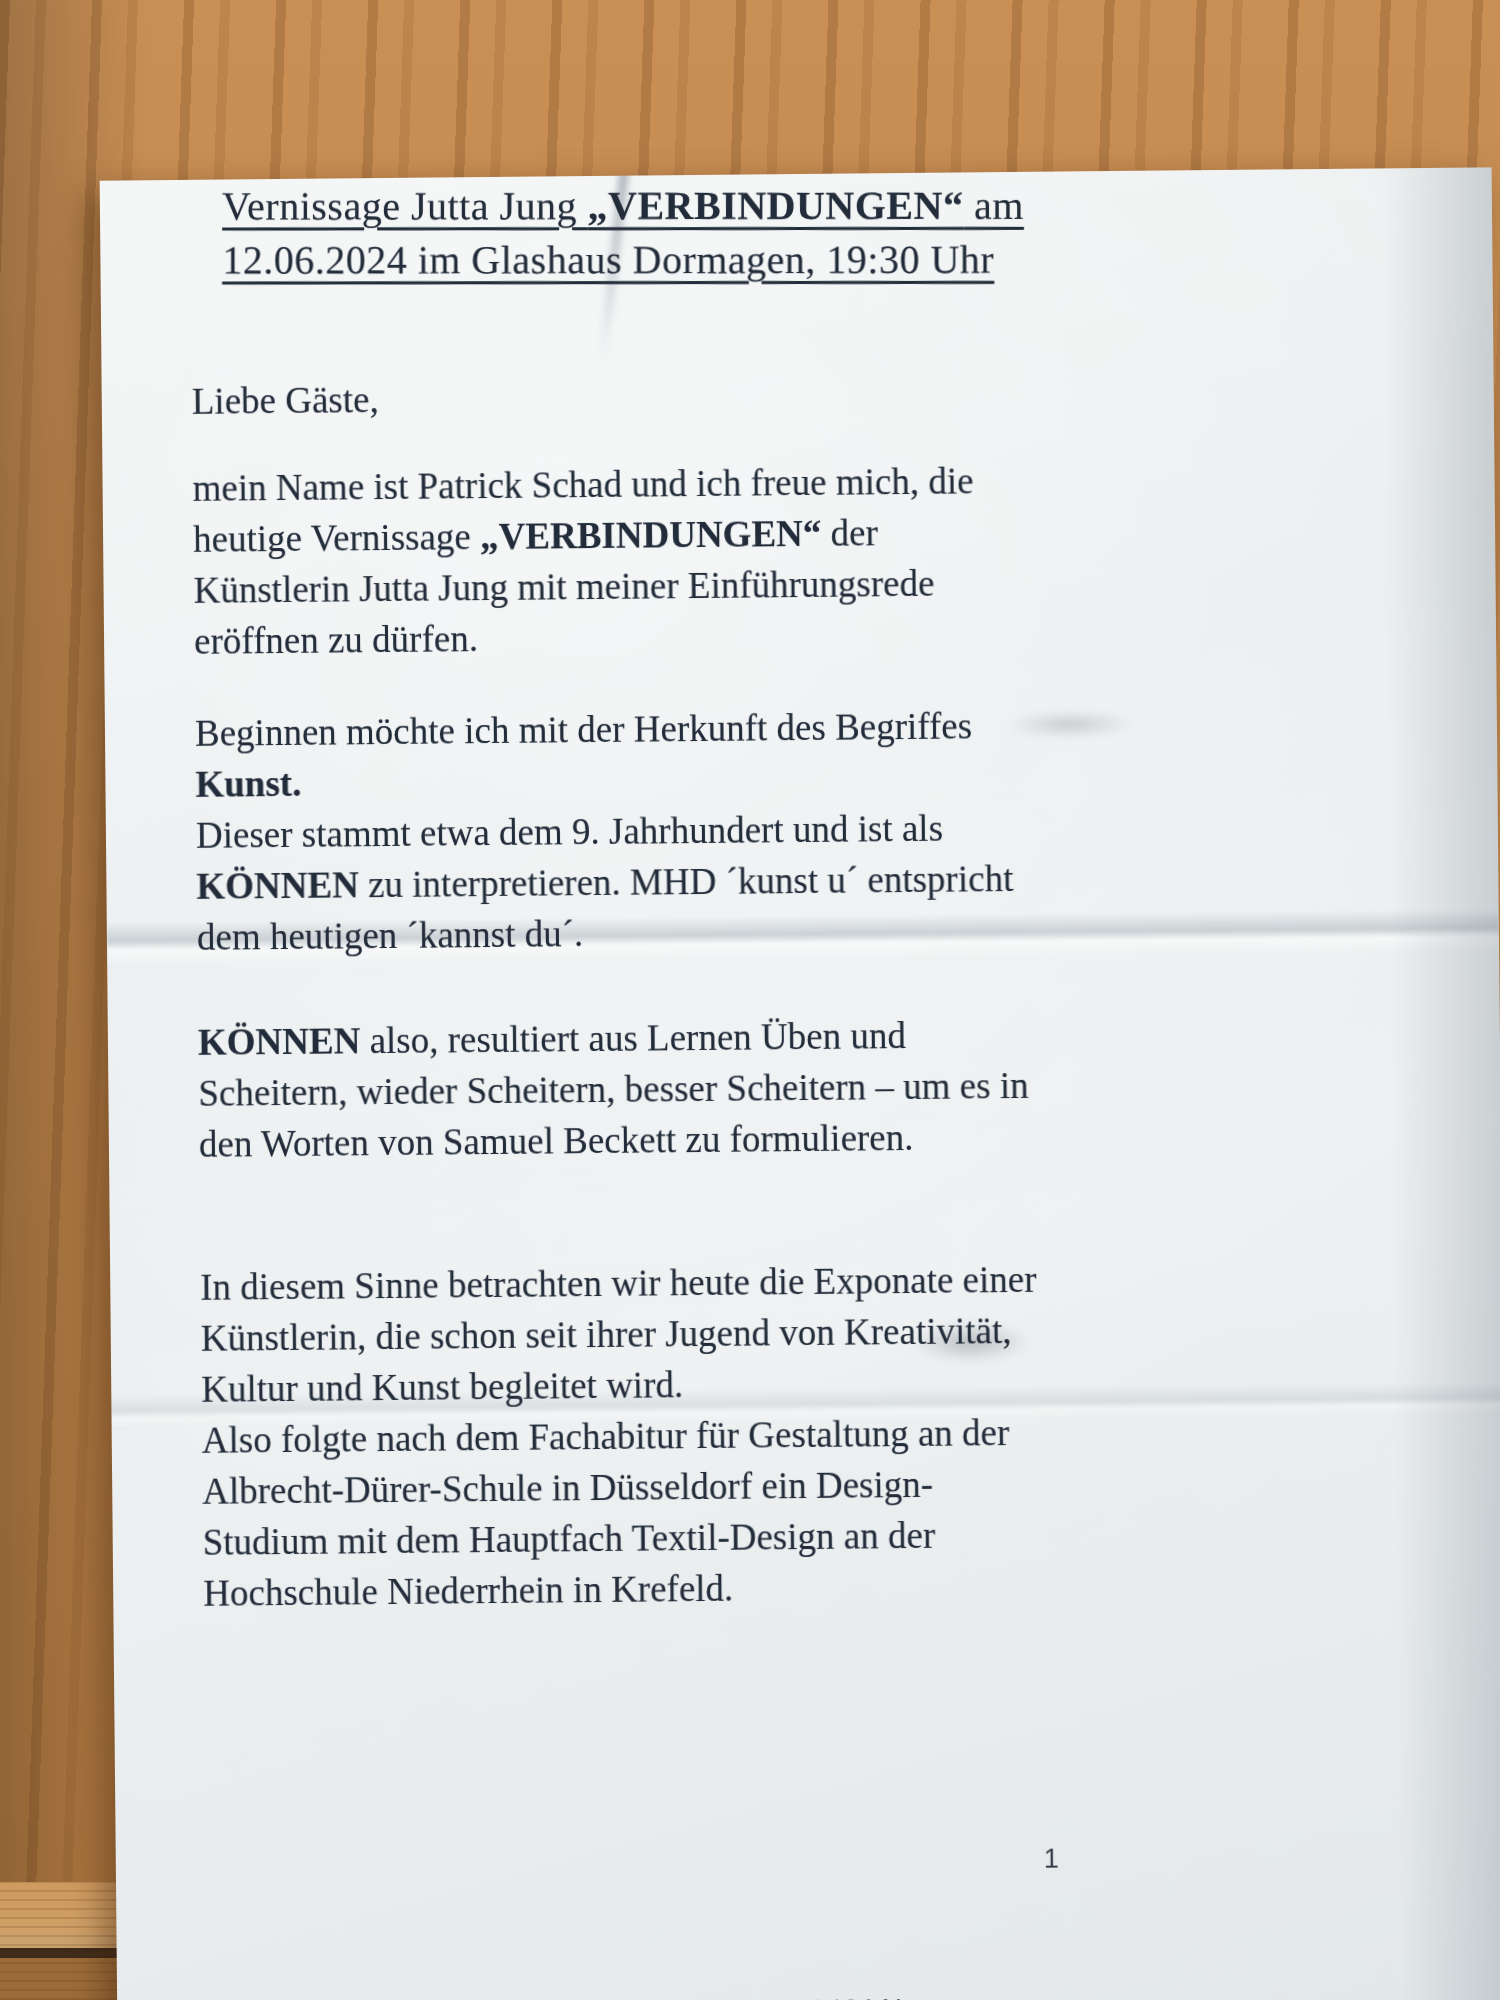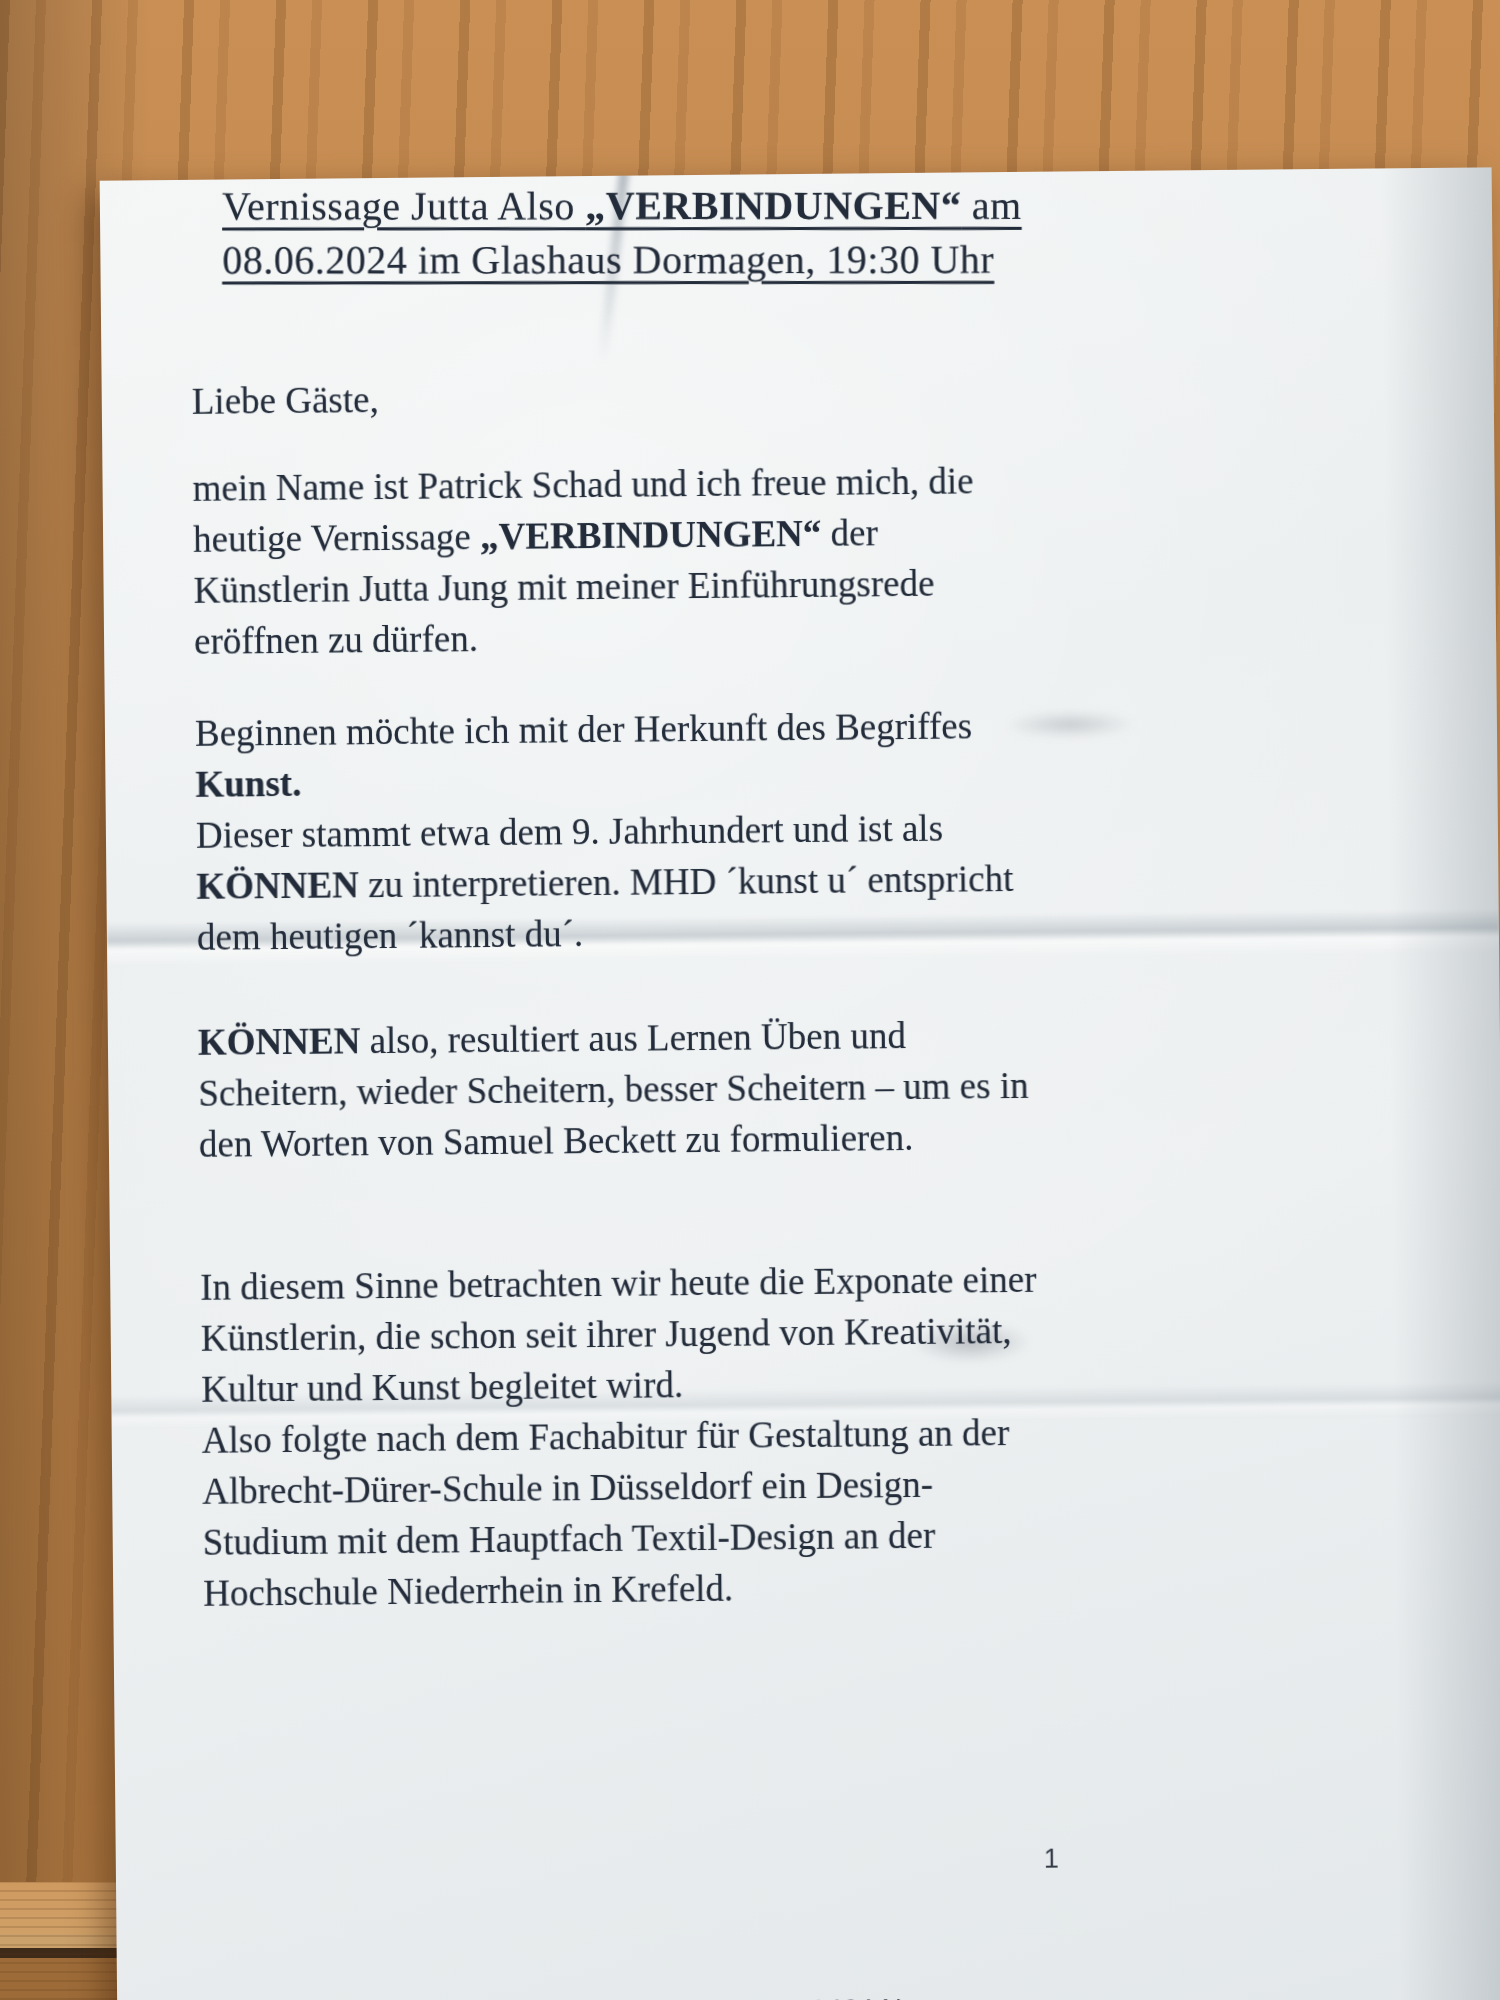--- a/index.html
+++ b/index.html
@@ -122,22 +122,22 @@
     <div class="paper">
       <div class="crease crease-v"></div>
       <div class="crease crease-h1"></div>
       <div class="crease crease-h2"></div>
       <div class="shade-right"></div>
       <div class="smudge s1"></div>
       <div class="smudge s2"></div>
 
       <div class="content">
         <div class="title">
-            <div class="line"><span>Vernissage Jutta Also </span><span class="b">„VERBINDUNGEN“</span><span> am</span></div>
-            <div class="line"><span>08.06.2024 im Glashaus Dormagen, 19:30 Uhr</span></div>
+            <div class="line"><span>Vernissage Jutta Jung </span><span class="b">„VERBINDUNGEN“</span><span> am</span></div>
+            <div class="line"><span>12.06.2024 im Glashaus Dormagen, 19:30 Uhr</span></div>
           </div>
         <div class="salutation">Liebe Gäste,</div>
         <div class="bodytext">
             <div class="para">
               <div class="line"><span>mein Name ist Patrick Schad und ich freue mich, die</span></div>
               <div class="line"><span>heutige Vernissage </span><span class="b">„VERBINDUNGEN“</span><span> der</span></div>
               <div class="line"><span>Künstlerin Jutta Jung mit meiner Einführungsrede</span></div>
               <div class="line"><span>eröffnen zu dürfen.</span></div>
             </div>
             <div class="para">

